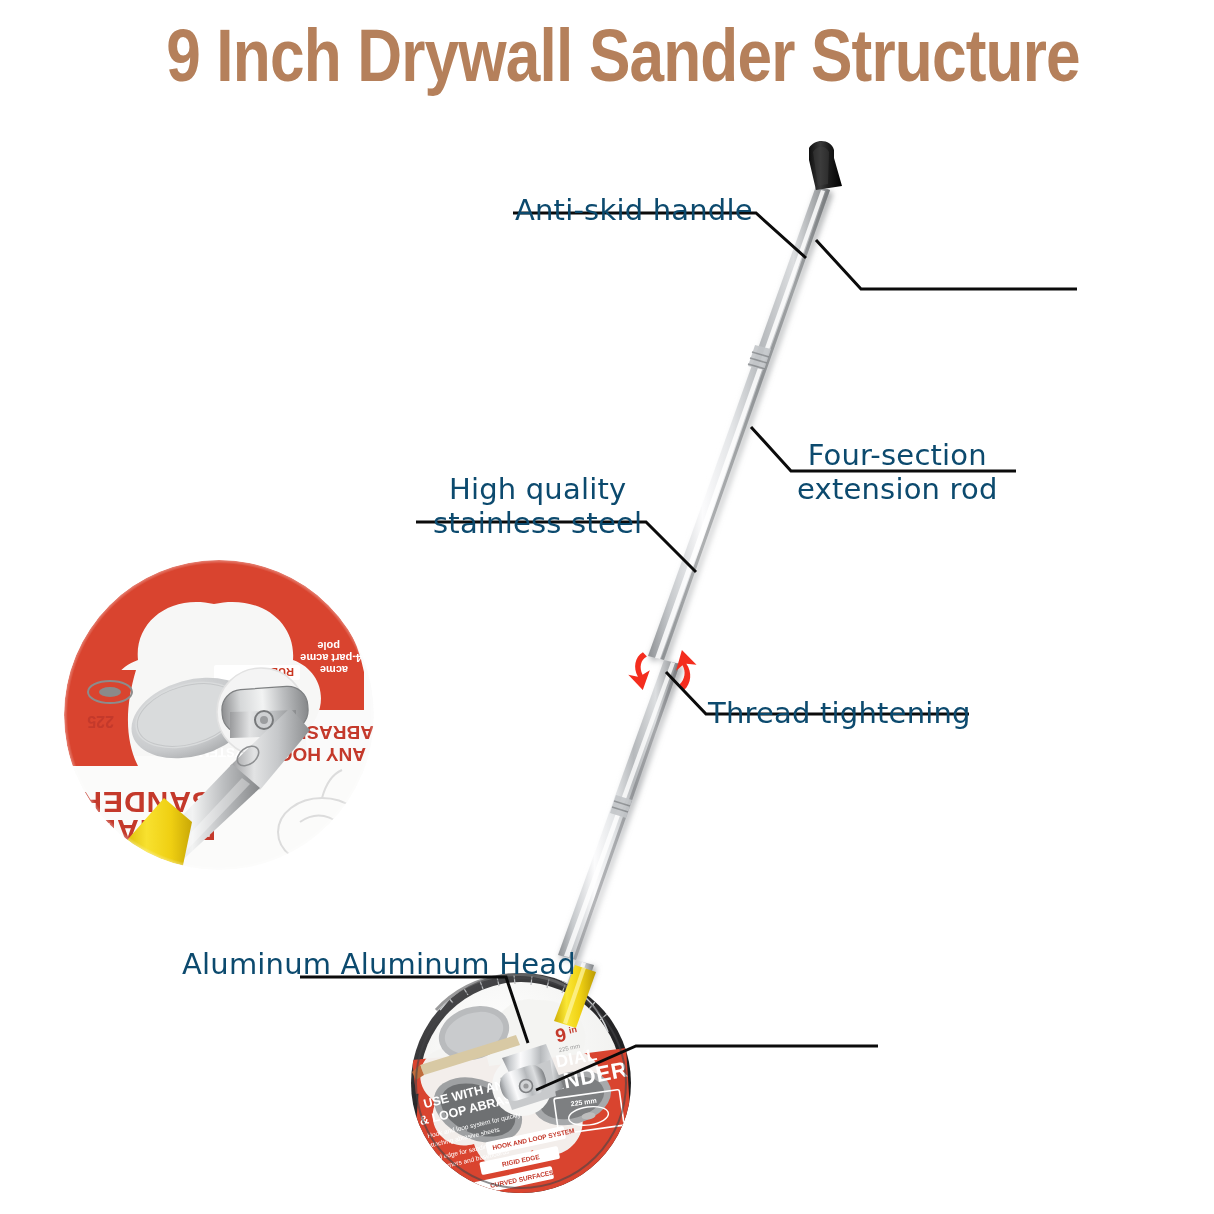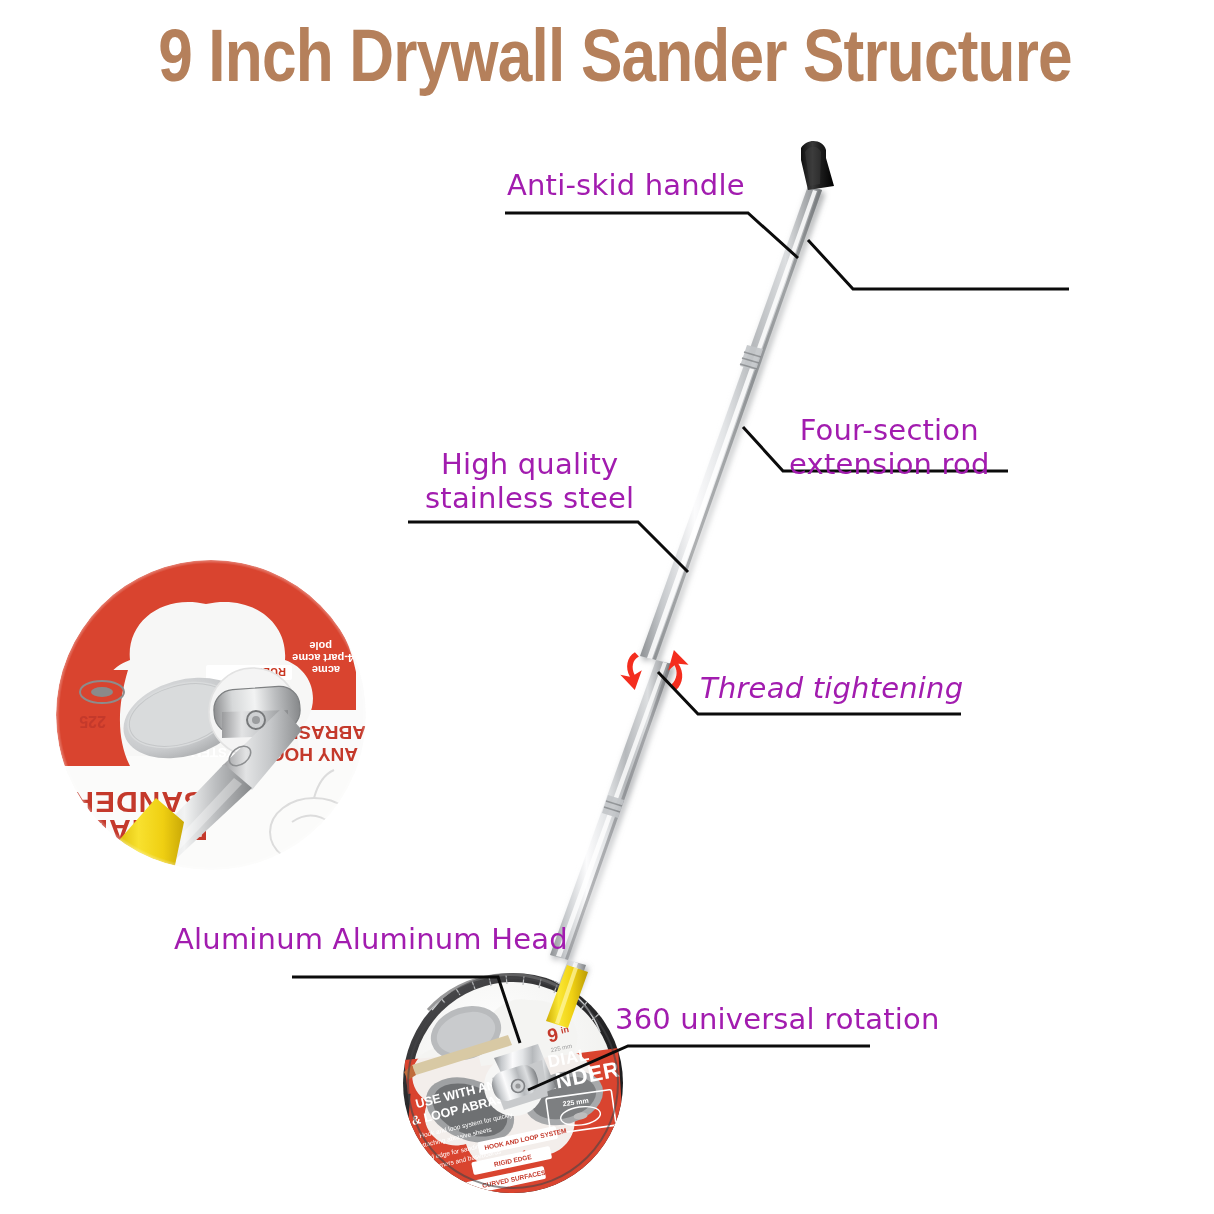--- a/index.html
+++ b/index.html
@@ -10,21 +10,21 @@
   body {
     width: 1214px;
     height: 1214px;
     position: relative;
     overflow: hidden;
     font-family: "DejaVu Sans", sans-serif;
   }
 
   #stage {
     position: absolute;
-    left: 8px; top: 0;
+    left: 16px; top: 0;
     width: 1068px;
     height: 1214px;
     background: #ffffff;
   }
 
   
   .title {
     position: absolute;
     left: 0;
     top: 16px;
@@ -41,23 +41,24 @@
     user-select: none;
   }
 
   
   .label {
     position: absolute;
     font-family: "DejaVu Sans", sans-serif;
     font-weight: 400;
     font-size: 29px;
     line-height: 35px;
-    color: #a21caf;
+    color: #0c4a6e;
     white-space: nowrap;
     letter-spacing: 0.2px;
+    margin-top: 25px;
   }
   .label.two-line { line-height: 34px; }
 
   
 
   
   svg.art {
     position: absolute;
     left: 0; top: 0;
     width: 1214px;
@@ -420,19 +421,18 @@
   <div class="label two-line" style="left:417px; top:447px; text-align:center;">
     <div>High quality</div>
     <div>stainless steel</div>
   </div>
 
   <div class="label two-line" style="left:781px; top:413px; text-align:center;">
     <div>Four-section</div>
     <div>extension rod</div>
   </div>
 
-  <div class="label" style="left:692px; top:671px;font-style:italic;">Thread tightening</div>
+  <div class="label" style="left:692px; top:671px;">Thread tightening</div>
 
   <div class="label" style="left:166px; top:922px;">Aluminum Aluminum Head</div>
 
-  <div class="label" style="left:607px; top:1002px;">360 universal rotation</div>
 
 </div>
 
 </body></html>

